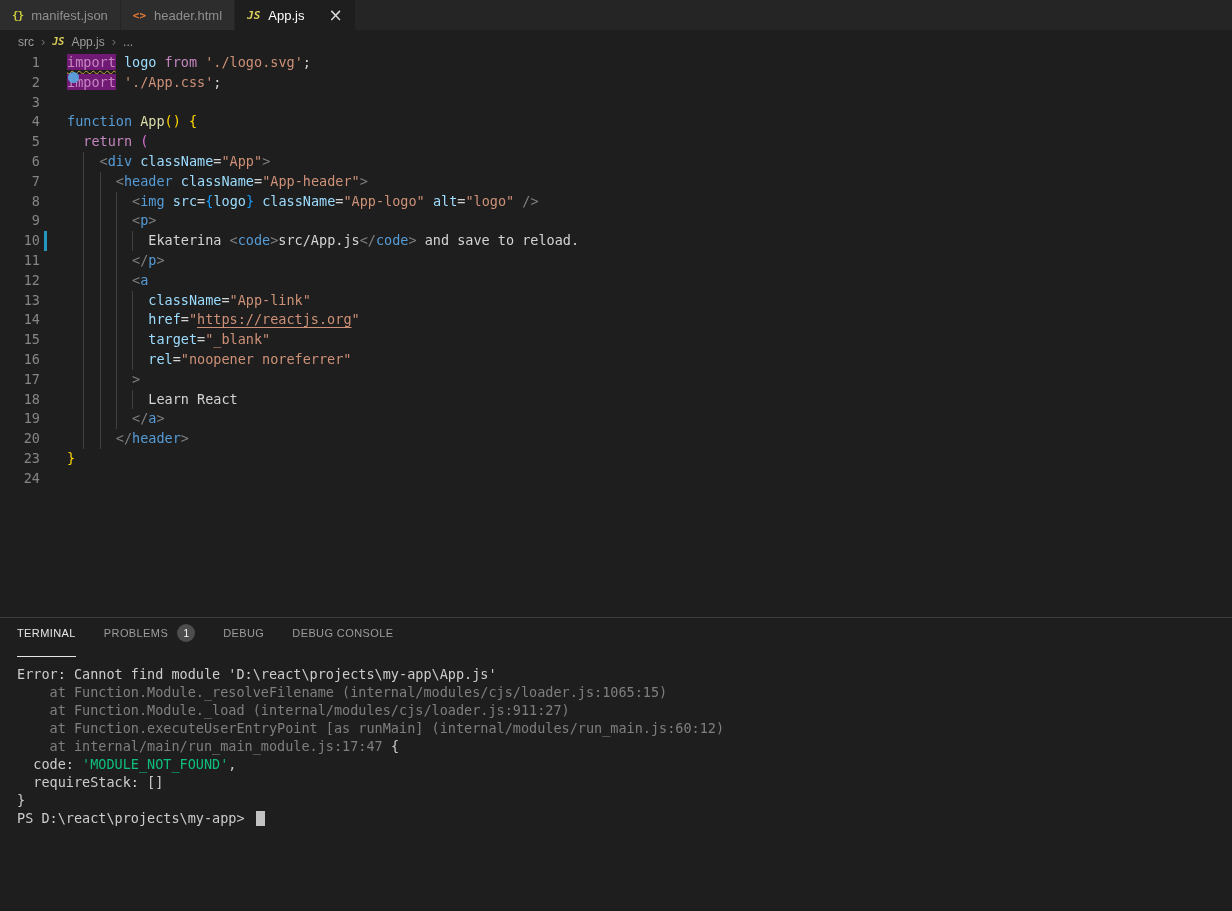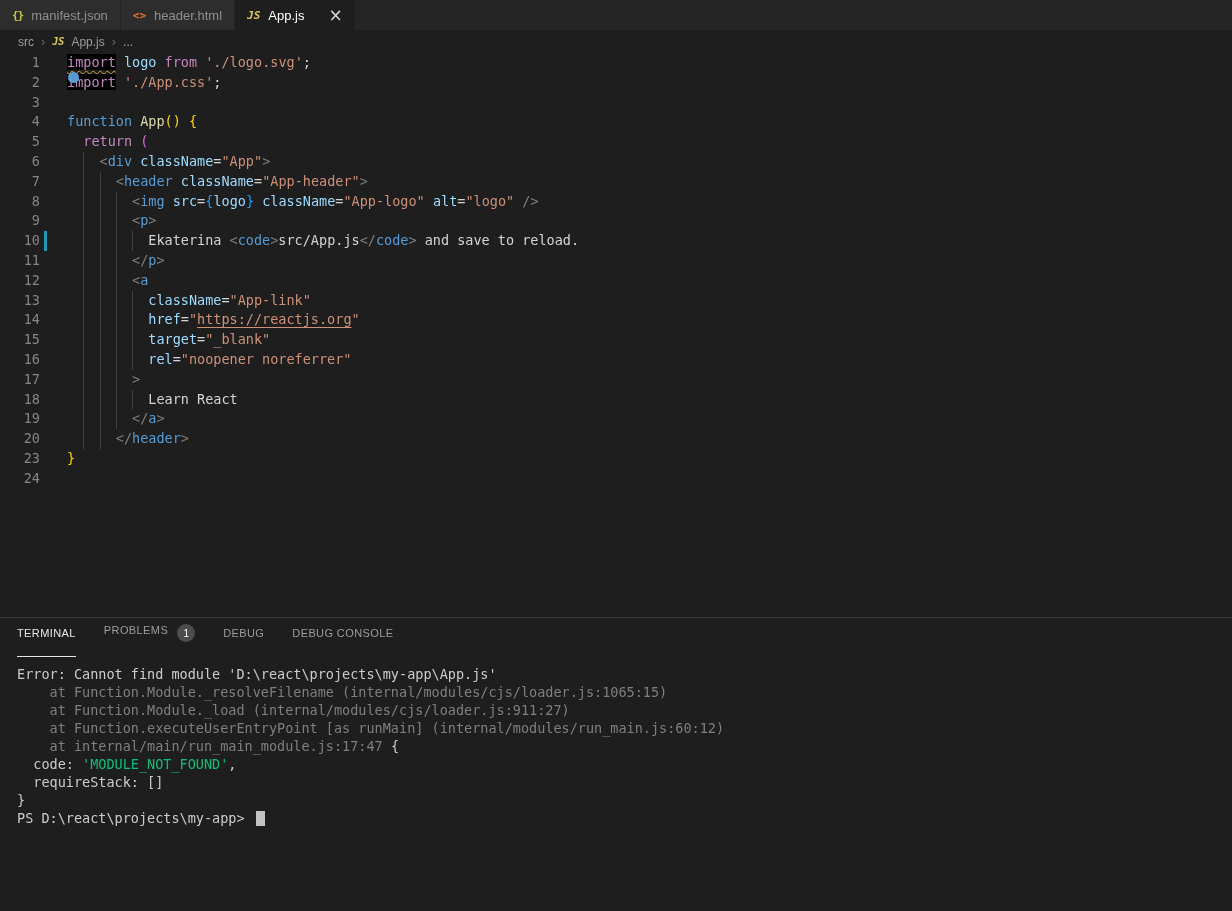--- a/index.html
+++ b/index.html
@@ -36,36 +36,36 @@
   .crow { display:flex; height:19.8px; white-space:pre; }
   .ln  { width:40px; flex:none; text-align:right; color:#858585; }
   .mod { width:3px; flex:none; margin-left:4px; }
   .mod.on { background:#2596be; }
   .ltext { flex:none; margin-left:20px; position:relative; }
   .kw{color:#c586c0} .kb{color:#569cd6} .str{color:#ce9178} .var{color:#9cdcfe}
   .fn{color:#dcdcaa} .pl{color:#d4d4d4} .ang{color:#808080} .tag{color:#569cd6}
   .attr{color:#9cdcfe} .b1{color:#ffd700} .b2{color:#da70d6} .b3{color:#179fff}
   .txt{color:#d4d4d4}
   .lnk{ text-decoration:underline; text-decoration-color:#ce9178; text-underline-offset:3px; }
-  .hlw{ background:#000000; }
+  .hlw{ background:#701a75; }
   .sqg{ text-decoration:underline; text-decoration-style:wavy; text-decoration-color:#c8a63f;
         text-decoration-thickness:1px; text-underline-offset:3px; }
   .dot{ position:relative; }
   .dot::after{
     content:""; position:absolute; left:1px; top:-2px;
     width:11px; height:11px; border-radius:50%;
     background:#5ca2dd; opacity:.95;
   }
   
   .panel { border-top:1px solid #3c3c3c; height:293px; background:#1e1e1e; }
   .panel-tabs {
     height:30px; display:flex; align-items:center; padding-left:17px; gap:28px;
     font-size:11px; letter-spacing:.4px; color:#9d9d9d;
   }
-  .ptab { position:relative; display:flex; gap:9px; cursor:pointer; padding:20px 0; }
+  .ptab { position:relative; display:flex; align-items:center; gap:9px; cursor:pointer; padding:20px 0; }
   .ptab.active { color:#e7e7e7; }
   .ptab.active::after { content:""; position:absolute; left:0; right:0; bottom:2px; height:1px; background:#e7e7e7; }
   .badge {
     background:#4d4d4d; color:#ffffff; border-radius:50%;
     width:18px; height:18px; display:flex; align-items:center; justify-content:center;
     font-size:10px; letter-spacing:0;
   }
   .terminal {
     padding:17px 0 0 17px;
     font-family:"DejaVu Sans Mono", monospace; font-size:13.5px; line-height:18px;

